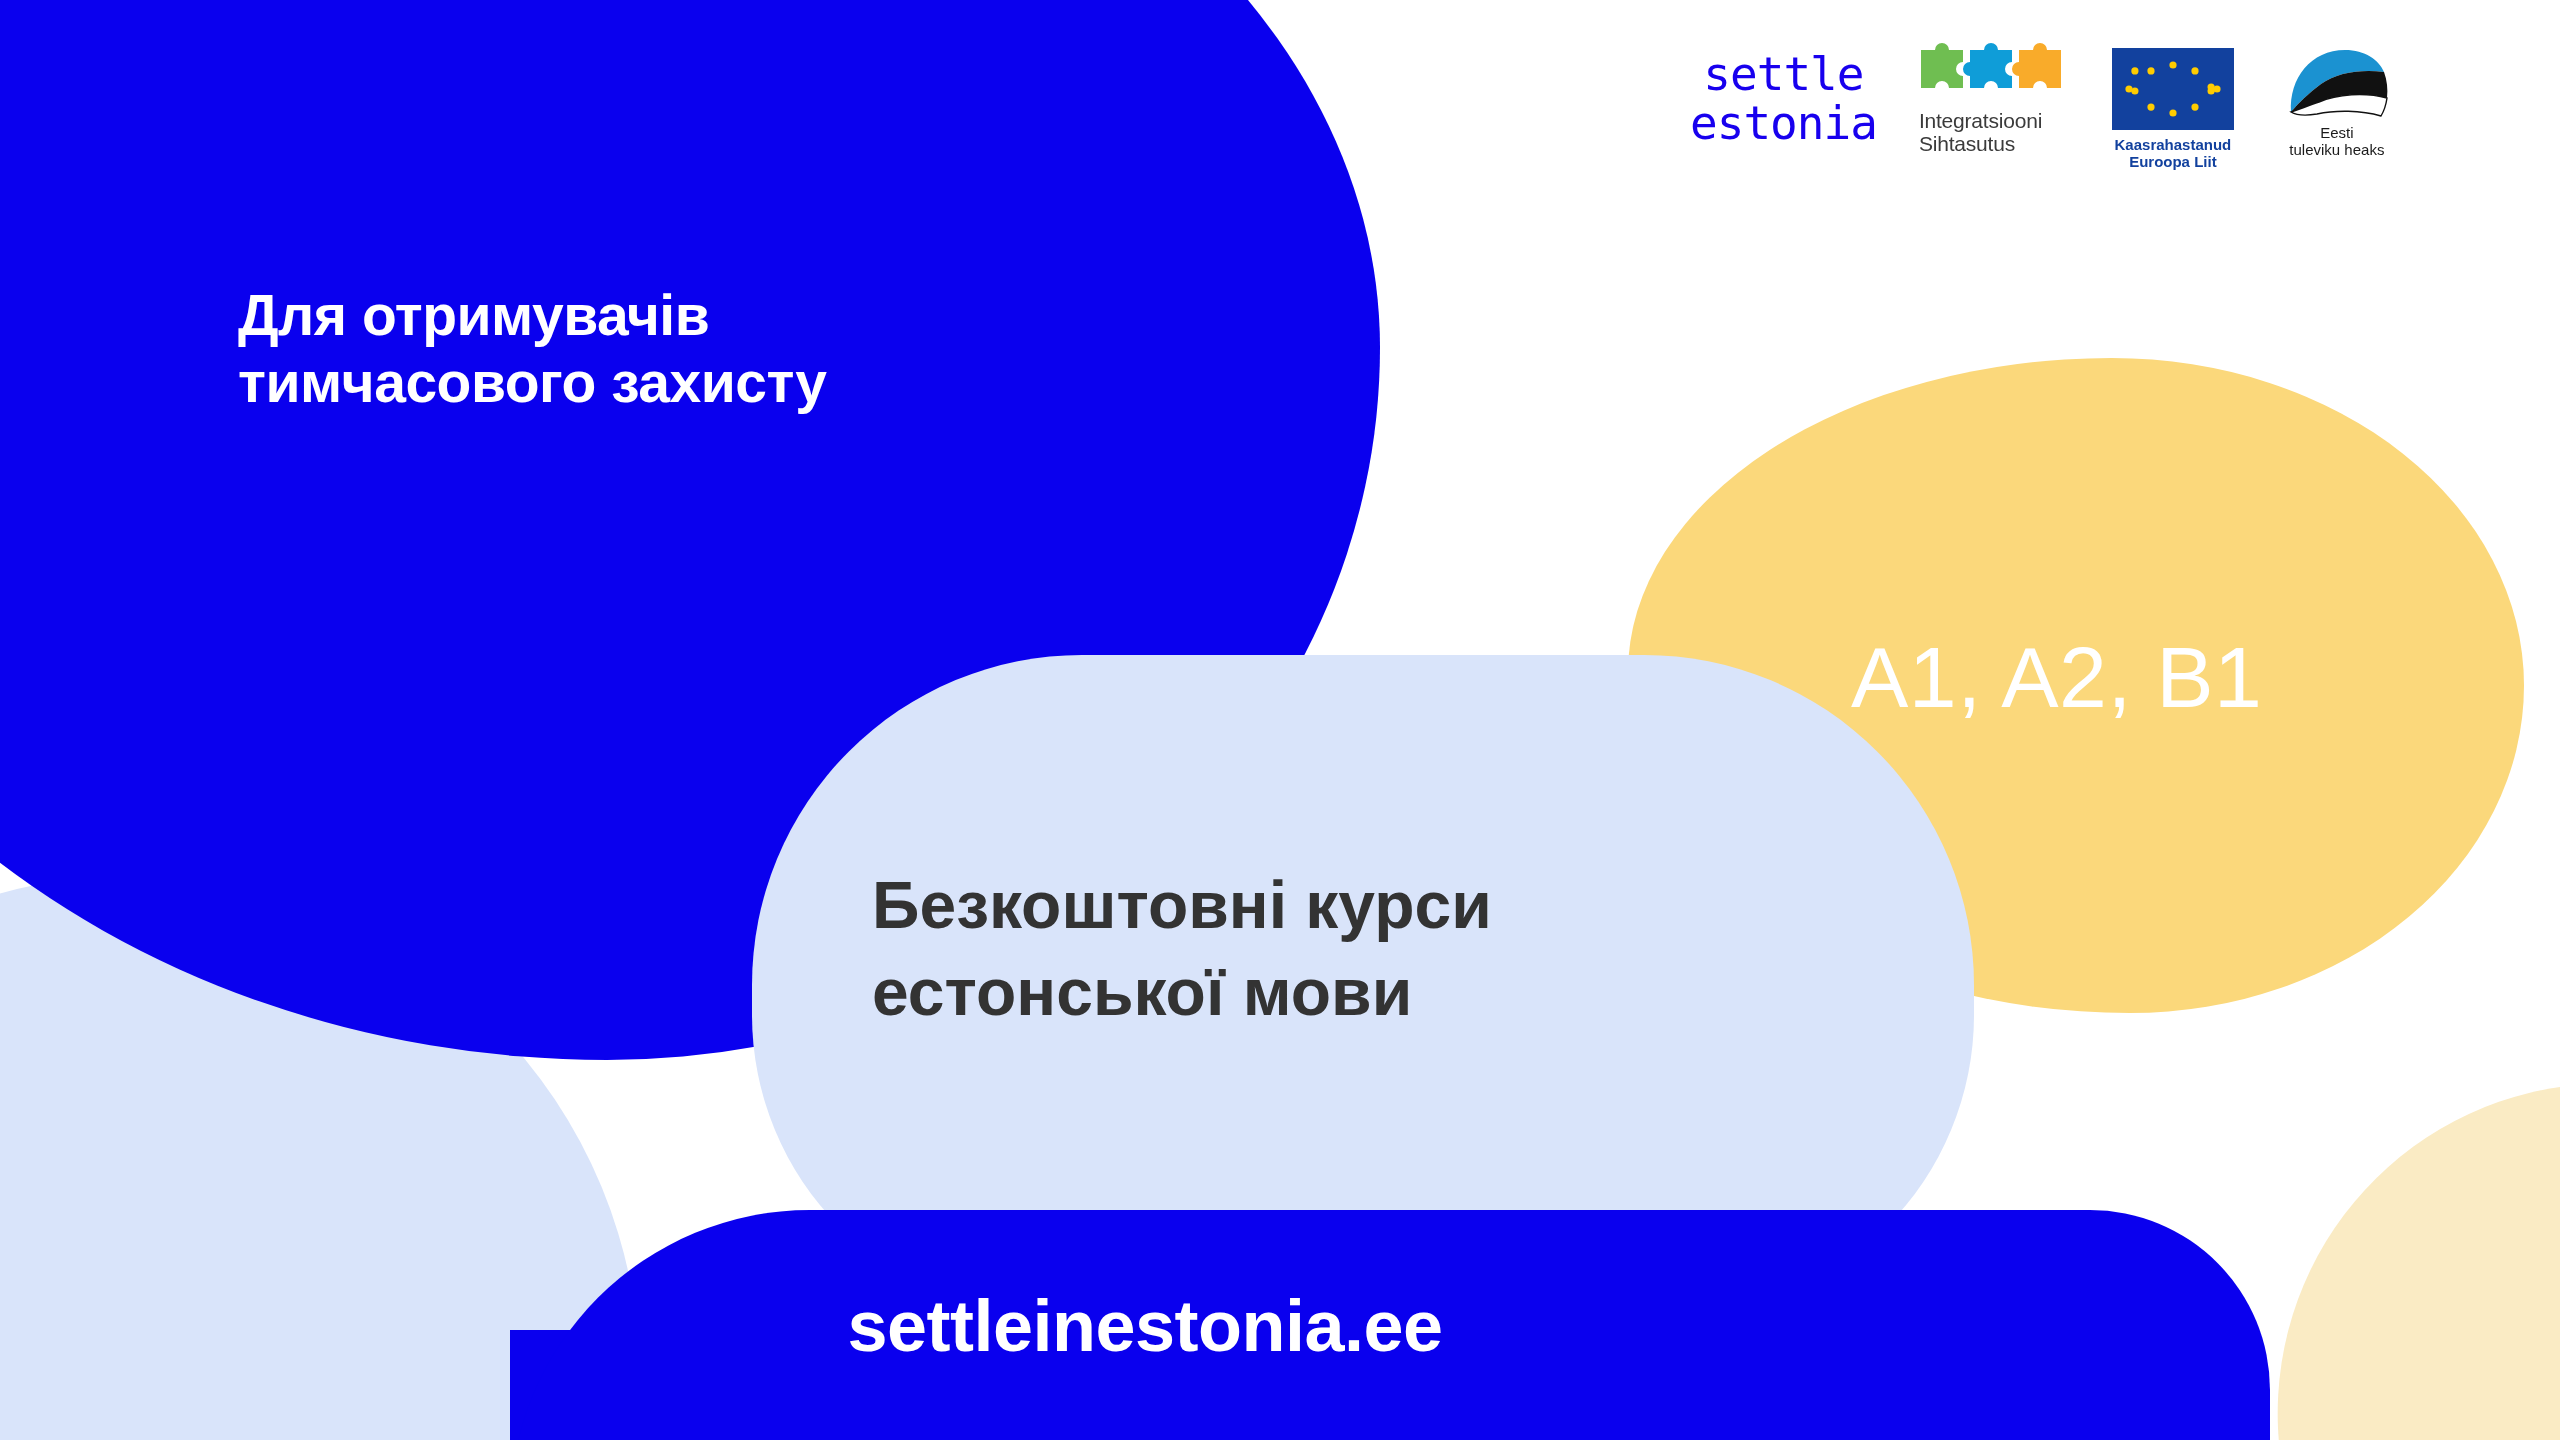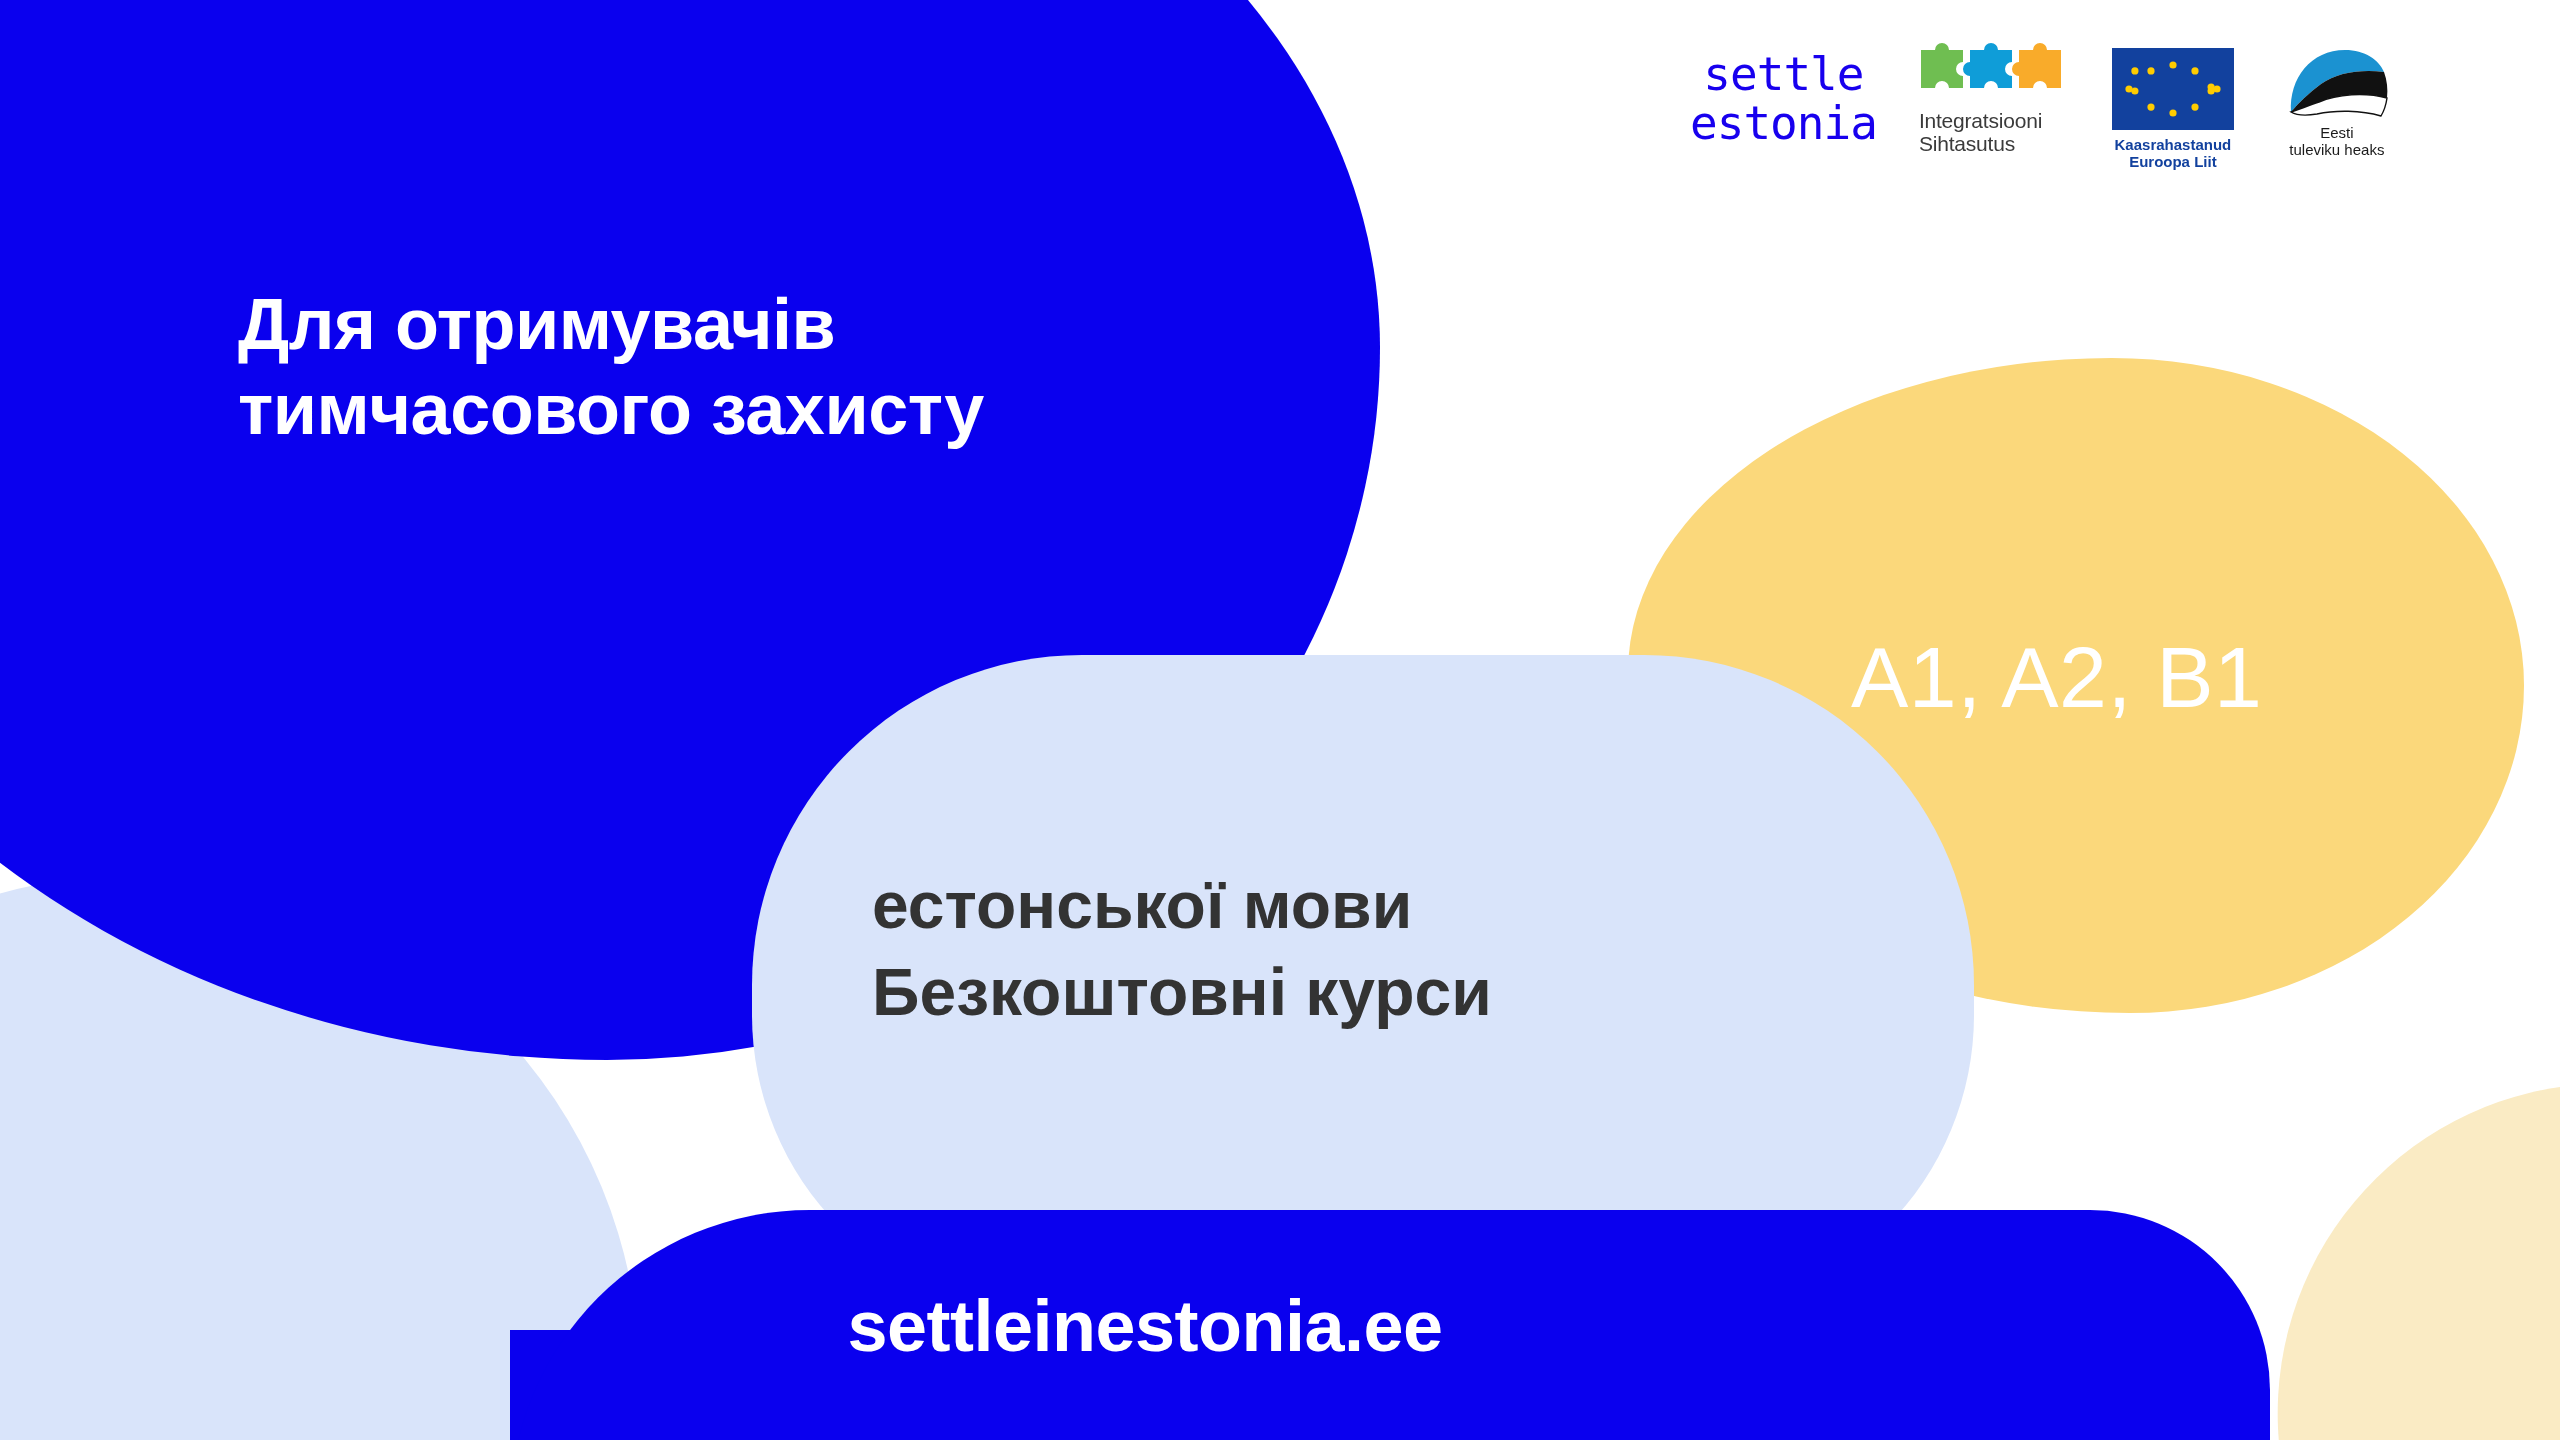--- a/index.html
+++ b/index.html
@@ -80,21 +80,21 @@
     width: 1700px; height: 140px;
     background: #0A00EE;
   }
 
   
   #headline {
     position: absolute;
     left: 238px; top: 282px;
     width: 1400px;
     color: #ffffff;
-    font-size: 72px;
+    font-size: 57px;
     font-weight: bold;
     line-height: 1.18;
     letter-spacing: -0.5px;
   }
   #headline .line { display: block; white-space: nowrap; }
 
   #levels {
     position: absolute;
     left: 1825px; top: 628px;
     width: 560px;
@@ -199,22 +199,22 @@
   <div class="blob" id="blob-blue-bottom"></div>
 
   <div id="headline">
     <span class="line">Для отримувачів</span>
     <span class="line">тимчасового захисту</span>
   </div>
 
   <div id="levels">A1, A2, B1</div>
 
   <div id="subhead">
+    <span class="line">Безкоштовні курси</span>
     <span class="line">естонської мови</span>
-    <span class="line">Безкоштовні курси</span>
   </div>
 
   <div id="website">settleinestonia.ee</div>
 
   <div id="logo-strip">
 
     <div id="logo-settle-estonia">
       <span class="l">settle</span>
       <span class="l">estonia</span>
     </div>

